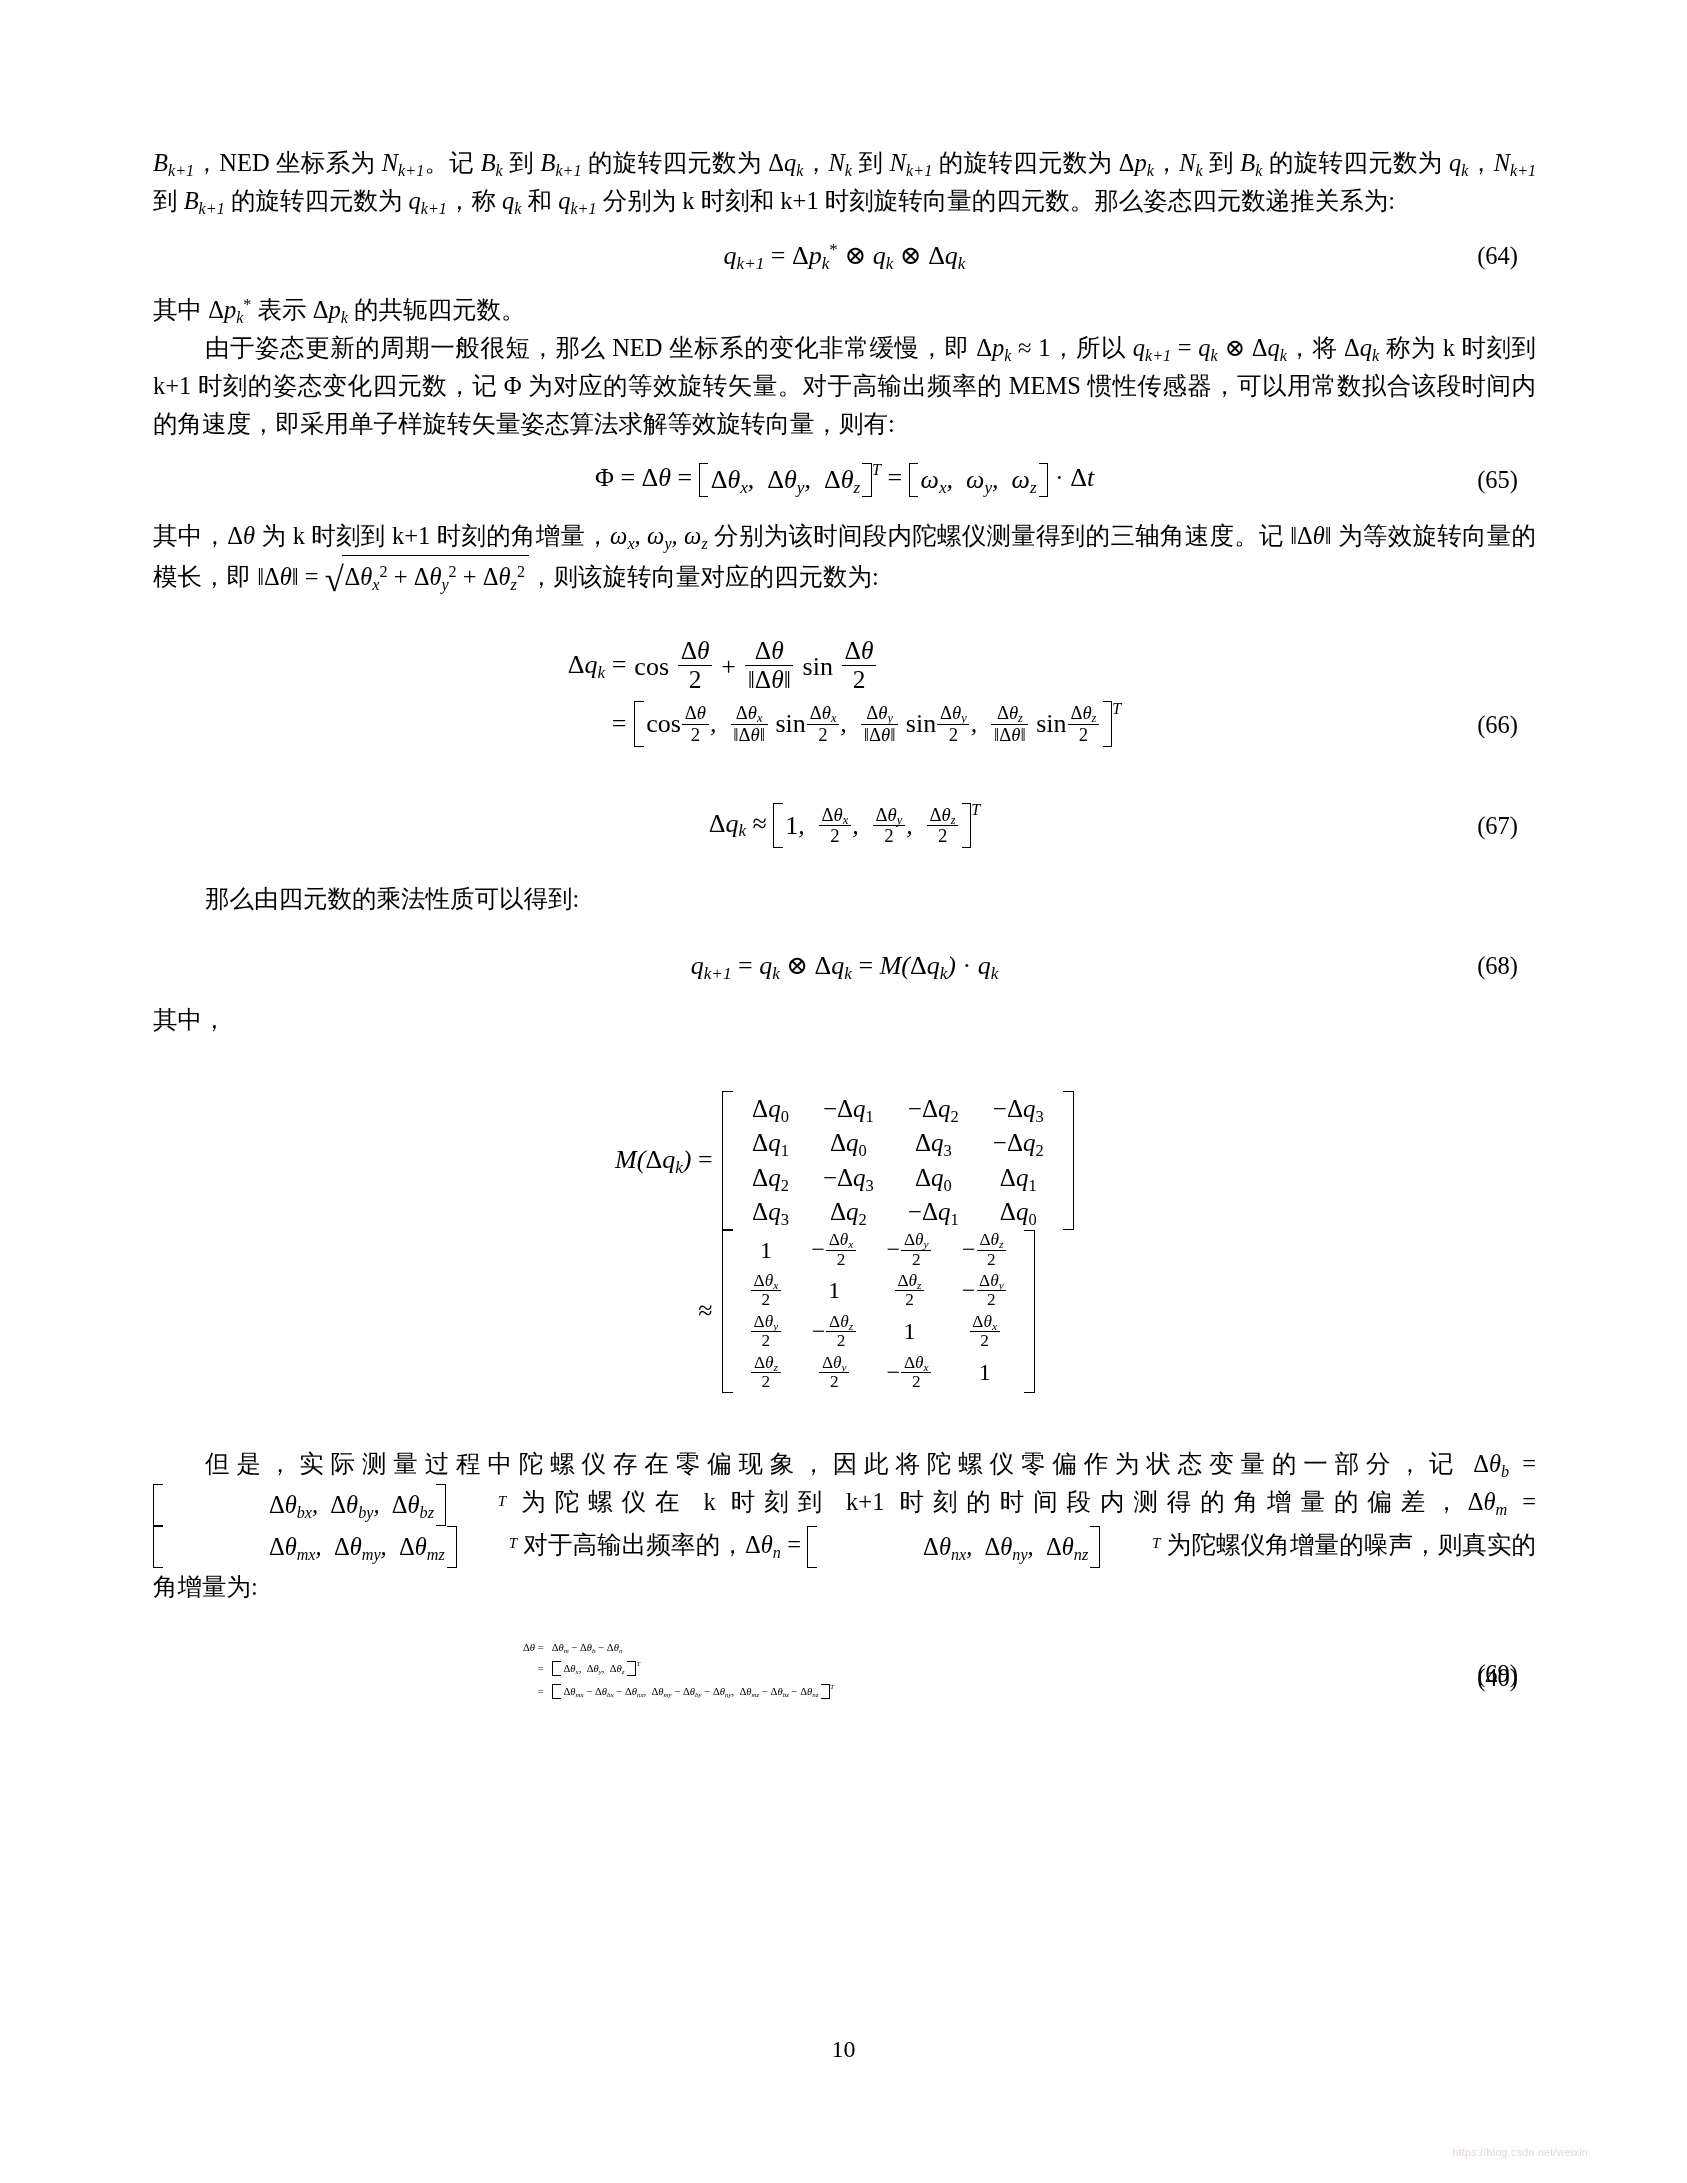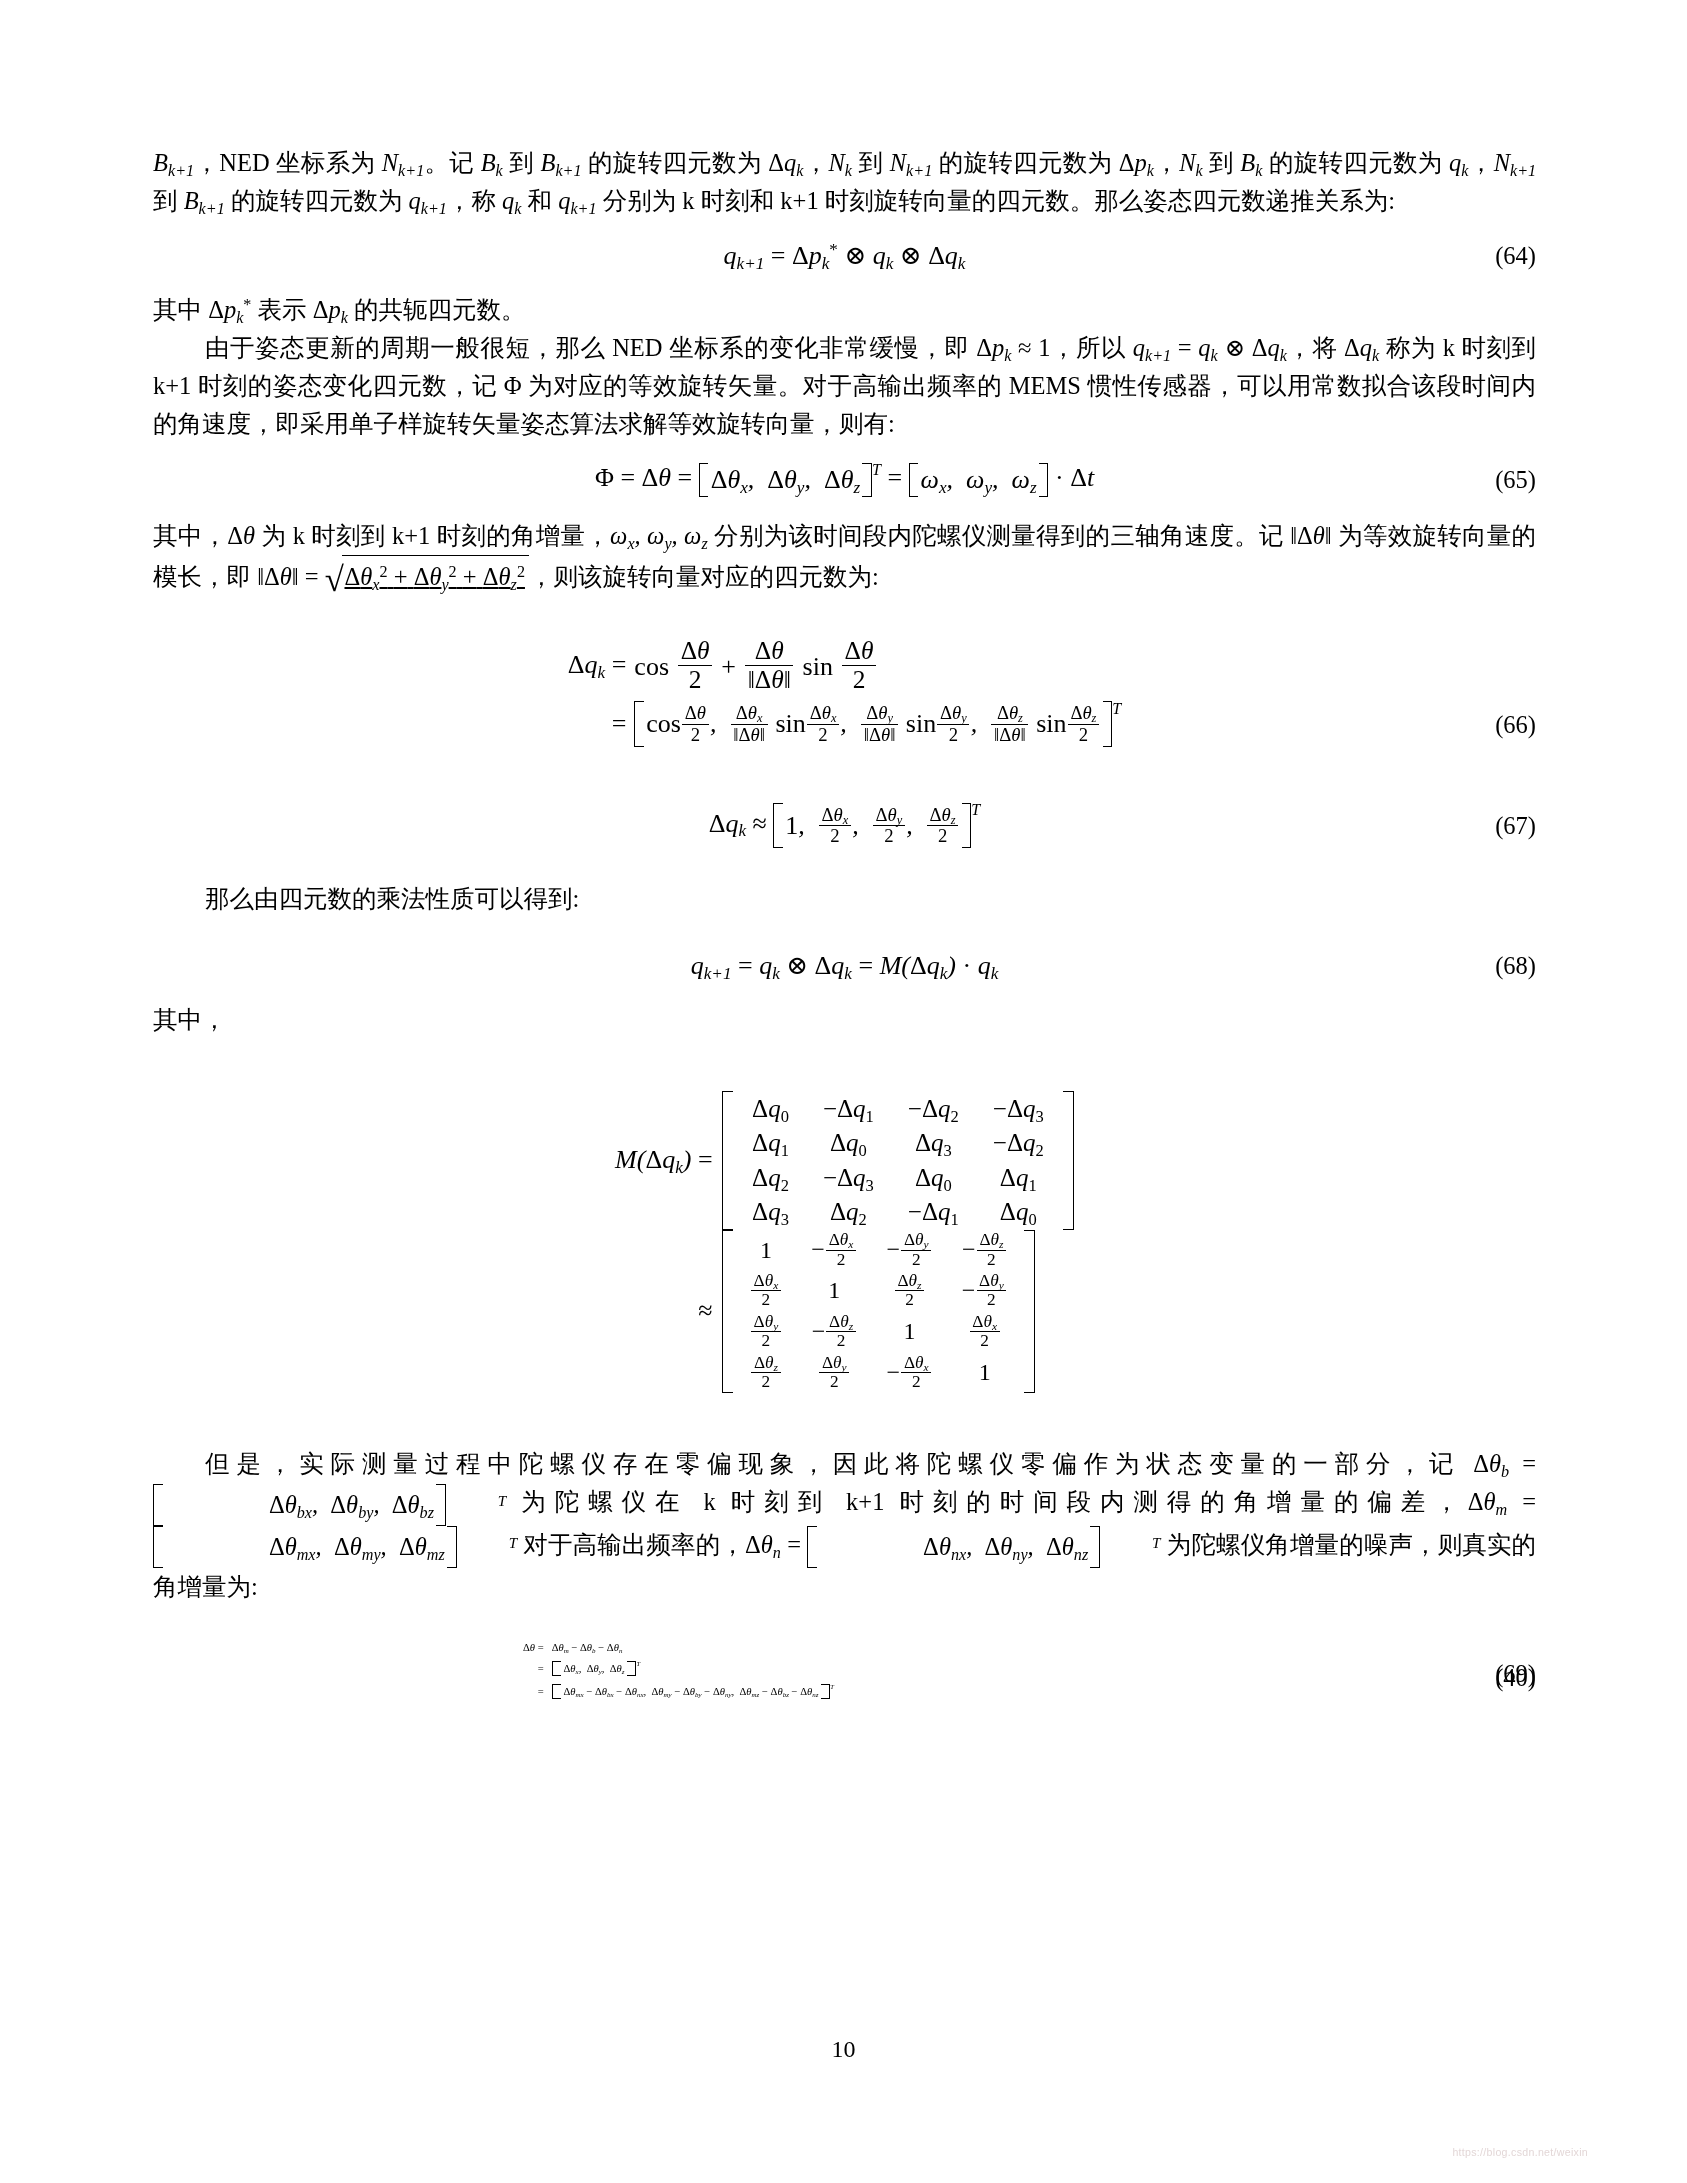--- a/index.html
+++ b/index.html
@@ -53,21 +53,21 @@
   
   .eqrow {
     position: relative;
     display: block;
     width: 100%;
     text-align: center;
     font-size: 26px;
   }
   .eqnum {
     position: absolute;
-    right: 0;
+    right: 18px;
     top: 50%;
     transform: translateY(-50%);
     font-size: 24.5px;
     font-style: normal;
   }
   .eqbody { display: inline-block; text-align: left; }
 
   
   .aligned {
     display: table;
@@ -127,21 +127,20 @@
   .nrm { display: inline-block; white-space: nowrap; }
 
   
   .sqrt { display: inline-block; position: relative; white-space: nowrap; }
   .sqrt > .radic { display: inline-block; font-size: 1.42em; vertical-align: -0.16em; line-height: 1; }
   .sqrt > .rad {
     display: inline-block;
     border-top: 1.5px solid #000;
     padding: 2px 4px 0 2.6px;
     margin-left: -2px;
-    text-decoration: underline;
   }
   .mat {
     display: inline-table;
     border-collapse: collapse;
     vertical-align: middle;
   }
   .mat td {
     text-align: center;
     padding: 3.3px 17px;
     white-space: nowrap;

